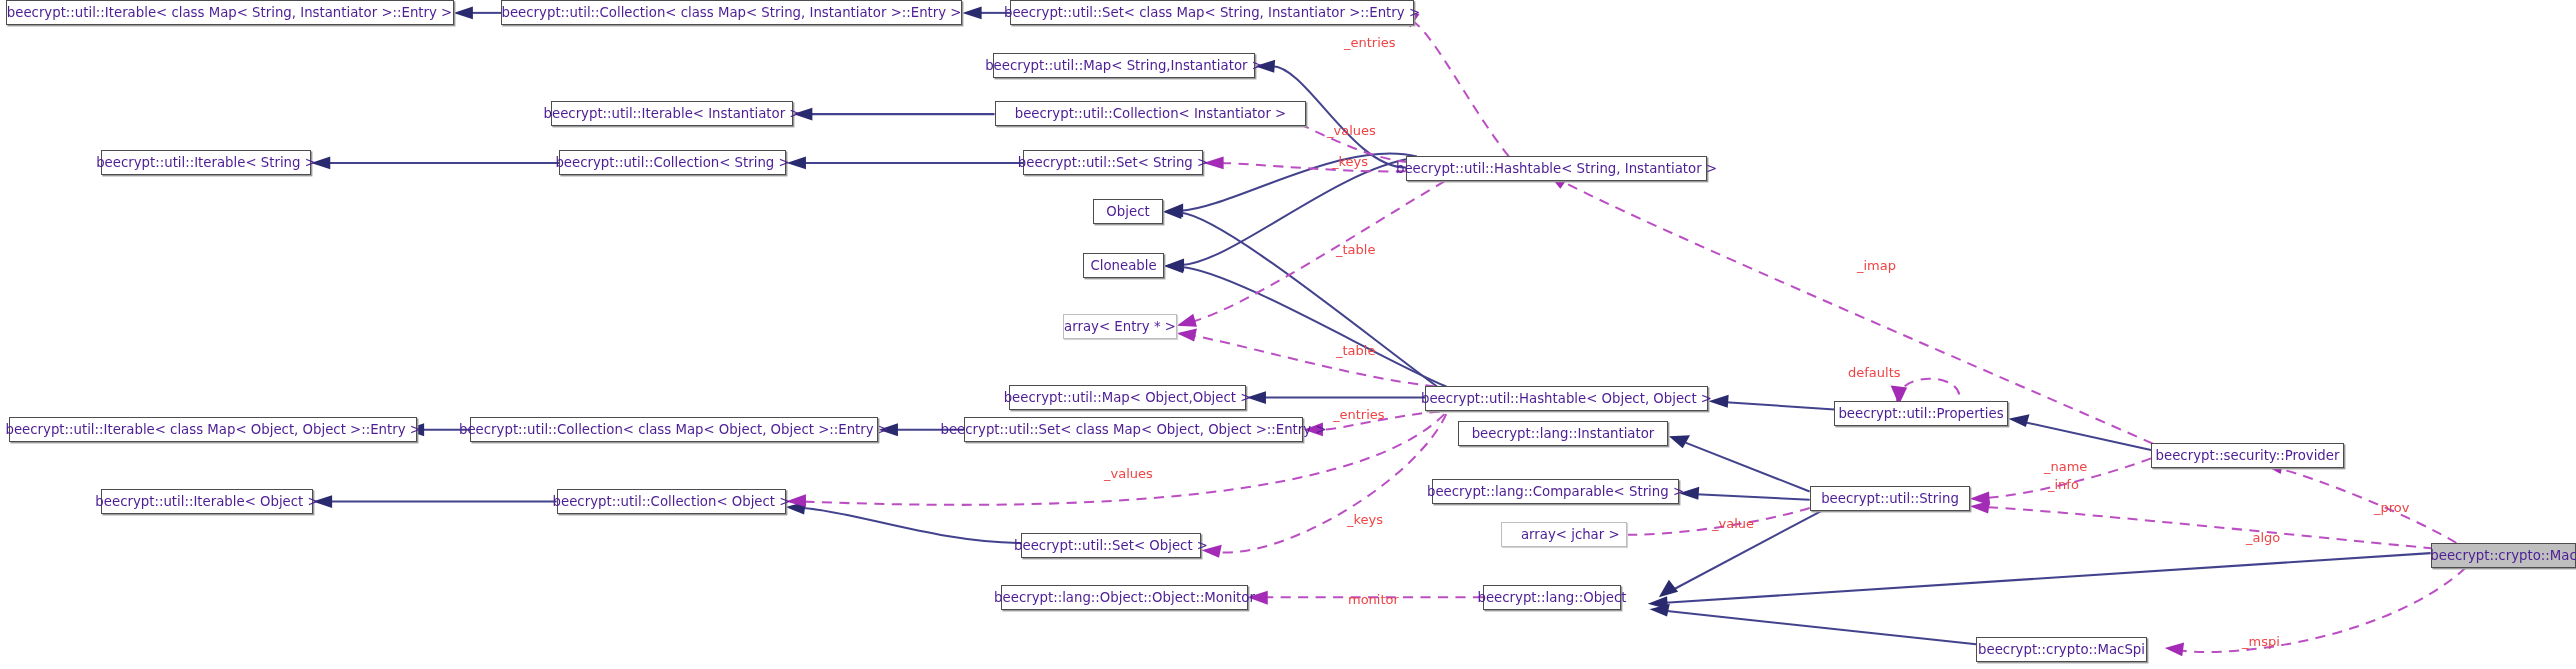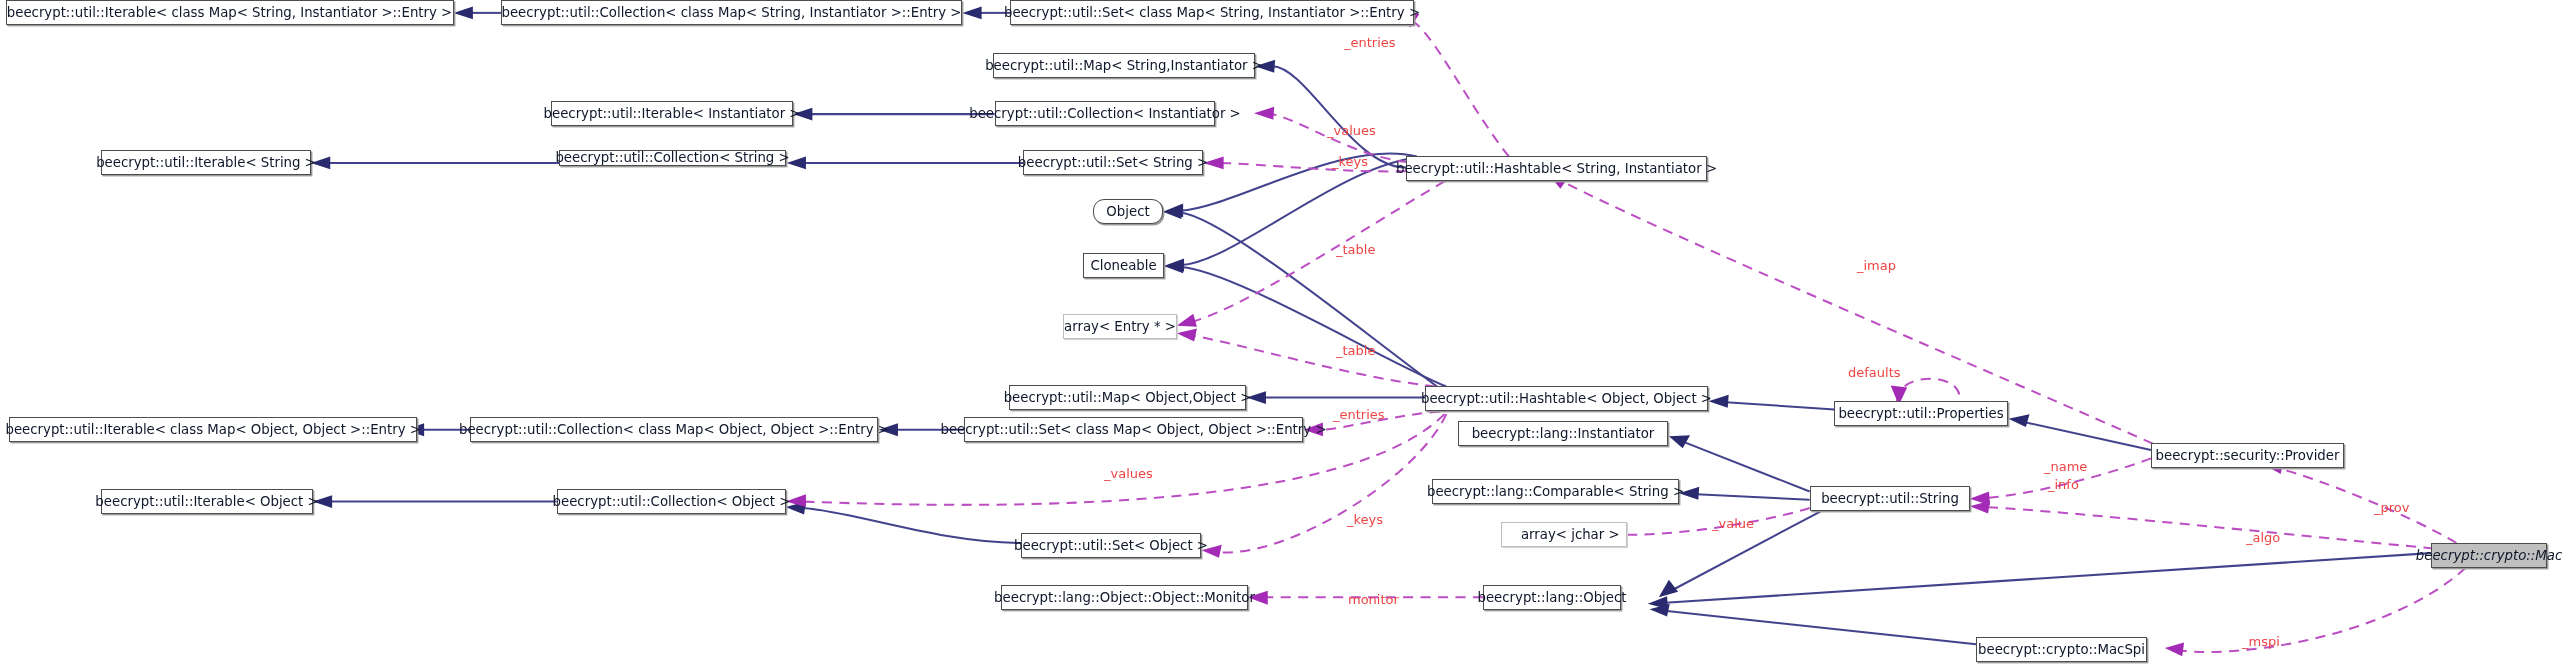--- a/index.html
+++ b/index.html
@@ -39,21 +39,21 @@
   }
   .arrow-usage {
     fill: #a32bb5;
     stroke: none;
   }
   .node-box {
     position: absolute;
     box-sizing: border-box;
     border: 1.5px solid #4d4d4d;
     background: #ffffff;
-    color: #0f172a;
+    color: #4c1d95;
     font-size: 13.3px;
     line-height: 1;
     white-space: nowrap;
     display: flex;
     align-items: center;
     justify-content: center;
     padding: 0 6.4px;
     height: 25px;
     box-shadow: 1.4px 1.4px 0 #9a9a9a;
   }
@@ -169,36 +169,36 @@
       </div>
       <div class="node-box" style="left: 1010px; top: 0px; width: 404px; height: 25px;">
         <span>beecrypt::util::Set&lt; class Map&lt; String, Instantiator &gt;::Entry &gt;</span>
       </div>
       <div class="node-box" style="left: 993px; top: 53px; width: 262px; height: 25px;">
         <span>beecrypt::util::Map&lt; String,Instantiator &gt;</span>
       </div>
       <div class="node-box" style="left: 551px; top: 101px; width: 242px; height: 25px;">
         <span>beecrypt::util::Iterable&lt; Instantiator &gt;</span>
       </div>
-      <div class="node-box" style="left: 995px; top: 101px; width: 220px; height: 25px;">
+      <div class="node-box" style="left: 995px; top: 101px; width: 311px; height: 25px;">
         <span>beecrypt::util::Collection&lt; Instantiator &gt;</span>
       </div>
       <div class="node-box" style="left: 101px; top: 150px; width: 210px; height: 25px;">
         <span>beecrypt::util::Iterable&lt; String &gt;</span>
       </div>
-      <div class="node-box" style="left: 559px; top: 150px; width: 227px; height: 16px;">
+      <div class="node-box" style="left: 559px; top: 150px; width: 227px; height: 25px;">
         <span>beecrypt::util::Collection&lt; String &gt;</span>
       </div>
       <div class="node-box" style="left: 1023px; top: 150px; width: 180px; height: 25px;">
         <span>beecrypt::util::Set&lt; String &gt;</span>
       </div>
       <div class="node-box" style="left: 1406px; top: 156px; width: 301px; height: 25px;">
         <span>beecrypt::util::Hashtable&lt; String, Instantiator &gt;</span>
       </div>
-      <div class="node-box" style="left: 1093px; top: 199px; width: 70px; height: 25px; border-radius: 11px;">
+      <div class="node-box" style="left: 1093px; top: 199px; width: 70px; height: 25px;">
         <span>Object</span>
       </div>
       <div class="node-box" style="left: 1083px; top: 253px; width: 81px; height: 25px;">
         <span>Cloneable</span>
       </div>
       <div class="node-box faint" style="left: 1063px; top: 314px; width: 114px; height: 25px;">
         <span>array&lt; Entry * &gt;</span>
       </div>
       <div class="node-box" style="left: 1009px; top: 385px; width: 237px; height: 25px;">
         <span>beecrypt::util::Map&lt; Object,Object &gt;</span>
@@ -241,21 +241,21 @@
       </div>
       <div class="node-box" style="left: 1021px; top: 533px; width: 180px; height: 25px;">
         <span>beecrypt::util::Set&lt; Object &gt;</span>
       </div>
       <div class="node-box" style="left: 1001px; top: 585px; width: 247px; height: 25px;">
         <span>beecrypt::lang::Object::Object::Monitor</span>
       </div>
       <div class="node-box" style="left: 1483px; top: 585px; width: 138px; height: 25px;">
         <span>beecrypt::lang::Object</span>
       </div>
-      <div class="node-box highlight" style="left: 2431px; top: 543px; width: 116px; height: 25px; font-style: italic;">
+      <div class="node-box highlight" style="left: 2431px; top: 543px; width: 145px; height: 25px;">
         <span>beecrypt::crypto::Mac</span>
       </div>
       <div class="node-box" style="left: 1976px; top: 637px; width: 171px; height: 25px;">
         <span>beecrypt::crypto::MacSpi</span>
       </div>
     </div>
   <div id="labels-group">
       <div class="edge-label" style="left: 1344px; top: 36px;">_entries</div>
       <div class="edge-label" style="left: 1327px; top: 124px;">_values</div>
       <div class="edge-label" style="left: 1332px; top: 155px;">_keys</div>

